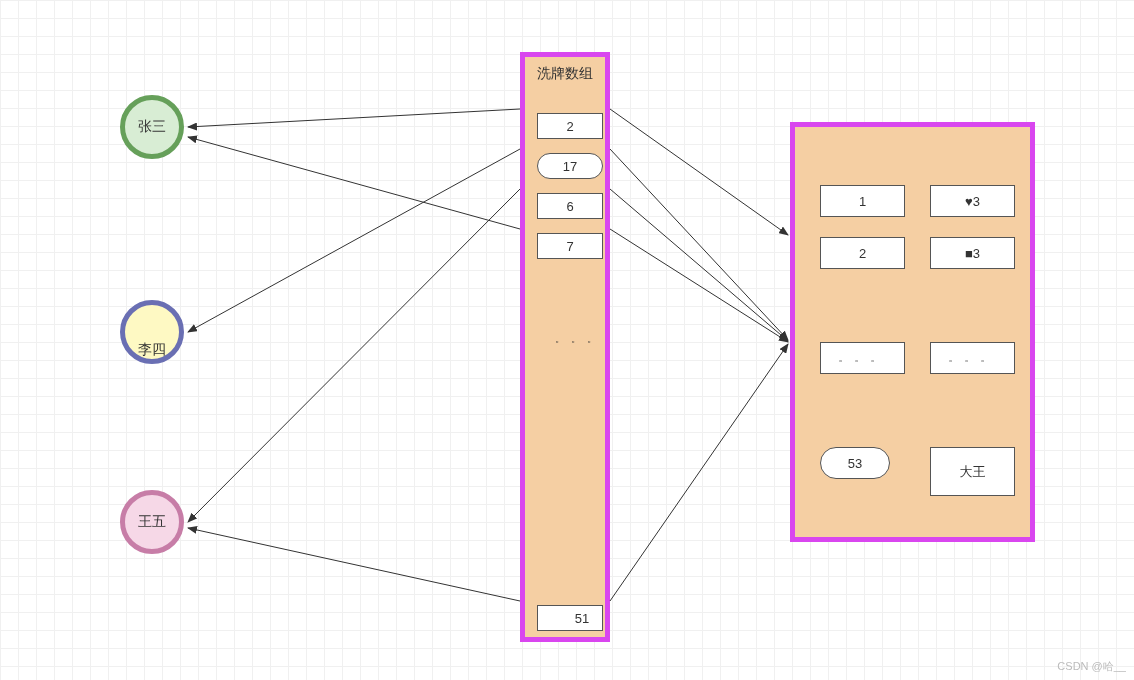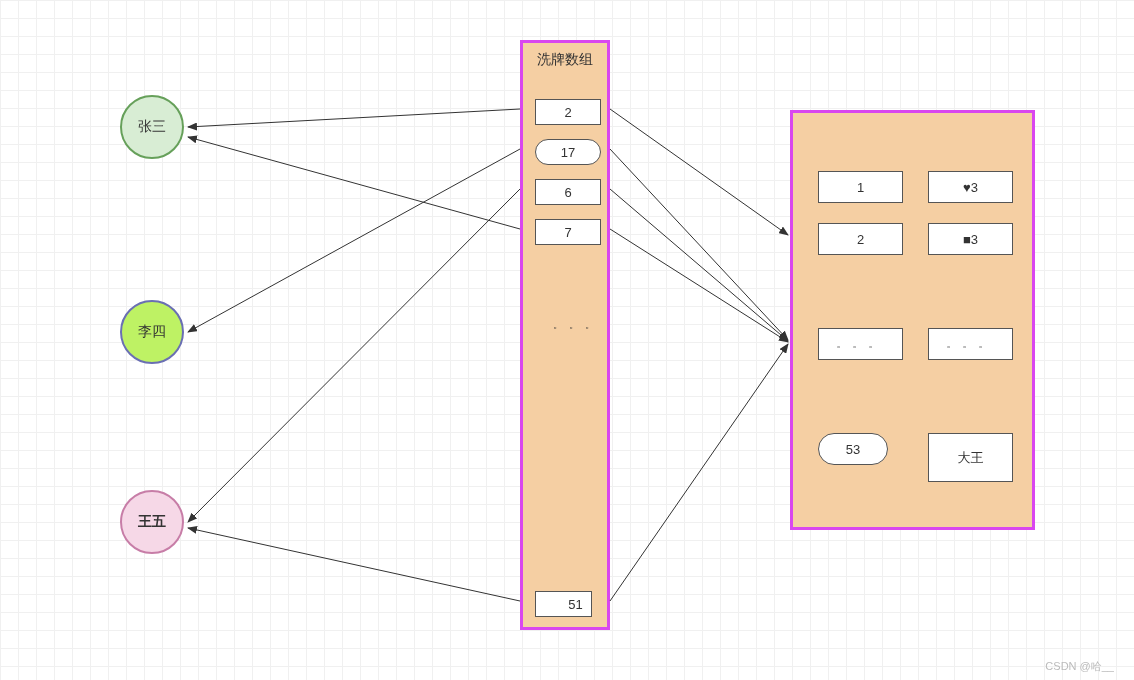--- a/index.html
+++ b/index.html
@@ -14,35 +14,36 @@
       linear-gradient(to right, #f0f0f0 1px, transparent 1px),
       linear-gradient(to bottom, #f0f0f0 1px, transparent 1px);
     background-size: 18px 18px;
     overflow: hidden;
   }
   .circle {
     position: absolute;
     width: 64px;
     height: 64px;
     border-radius: 50%;
-    border: 2px solid #000000;
+    border: 5px solid #000000;
     display: flex;
     align-items: center;
     justify-content: center;
     font-size: 14px;
     color: #333;
   }
   .c-green { background: #d8edd4; border-color: #66a05a; }
-  .c-blue  { background: #bef264; border-color: #6a6fb3; }
+  .c-blue  { background: #fef9c3; border-color: #6a6fb3; align-items: flex-end; }
   .c-pink  { background: #f6d8e7; border-color: #c77da7; }
 
   .col-box {
     position: absolute;
     background: #f5cfa3;
-    border: 3px solid #d946ef;
+    border: 5px solid #d946ef;
+    margin-top: 12px;
   }
   .col-title {
     text-align: center;
     font-size: 14px;
     padding: 8px 0 6px 0;
     color: #333;
   }
   .cell {
     position: absolute;
     background: #fff;
@@ -60,47 +61,47 @@
     color: #333;
   }
   svg.arrows {
     position: absolute;
     top: 0; left: 0;
     width: 1134px; height: 680px;
     pointer-events: none;
   }
   .watermark {
     position: absolute;
-    right: 20px;
+    right: 8px;
     bottom: 6px;
     font-size: 11px;
     color: #bbb;
   }
 </style>
 </head>
 <body>
 
 <div class="circle c-green" style="left:120px; top:95px;">
   <span>张三</span>
 </div>
 <div class="circle c-blue" style="left:120px; top:300px;">
   <span>李四</span>
 </div>
-<div class="circle c-pink" style="left:120px; top:490px;font-weight:bold;">
+<div class="circle c-pink" style="left:120px; top:490px;">
   <span>王五</span>
 </div>
 
 <div class="col-box" style="left:520px; top:40px; width:90px; height:590px;">
   <div class="col-title">洗牌数组</div>
   <div class="cell" style="left:12px; top:56px; width:66px; height:26px;">2</div>
   <div class="cell" style="left:12px; top:96px; width:66px; height:26px;border-radius:13px;">17</div>
   <div class="cell" style="left:12px; top:136px; width:66px; height:26px;">6</div>
   <div class="cell" style="left:12px; top:176px; width:66px; height:26px;">7</div>
   <div class="dots" style="left:30px; top:275px;">。。。</div>
-  <div class="cell" style="left:12px; top:548px; width:57px; height:26px;padding-left:24px;">51</div>
+  <div class="cell" style="left:12px; top:548px; width:66px; height:26px;padding-left:24px;">51</div>
 </div>
 
 <div class="col-box" style="left:790px; top:110px; width:245px; height:420px;">
 
   <div class="cell" style="left:25px; top:58px; width:85px; height:32px;">1</div>
   <div class="cell" style="left:135px; top:58px; width:85px; height:32px;">♥3</div>
 
   <div class="cell" style="left:25px; top:110px; width:85px; height:32px;">2</div>
   <div class="cell" style="left:135px; top:110px; width:85px; height:32px;">■3</div>
 

